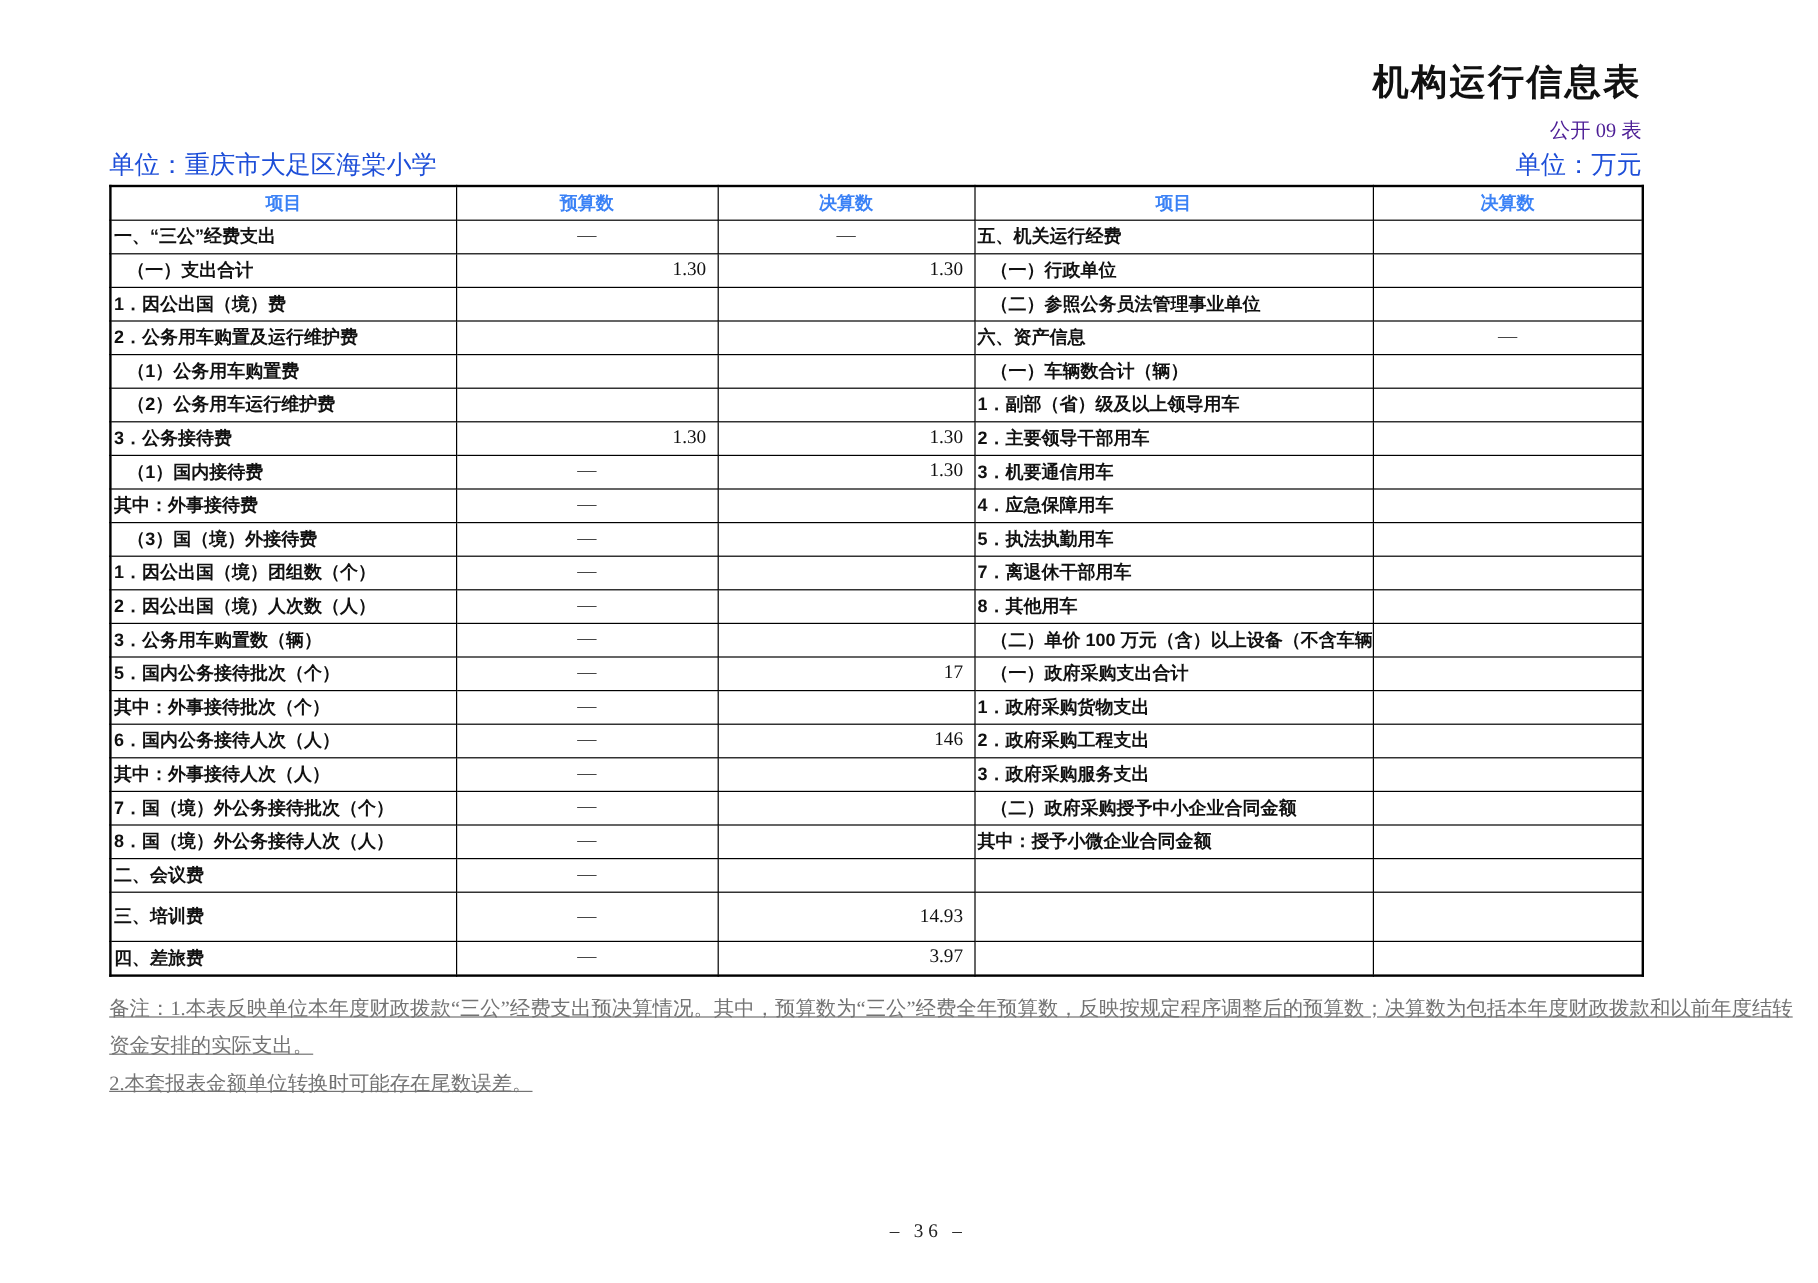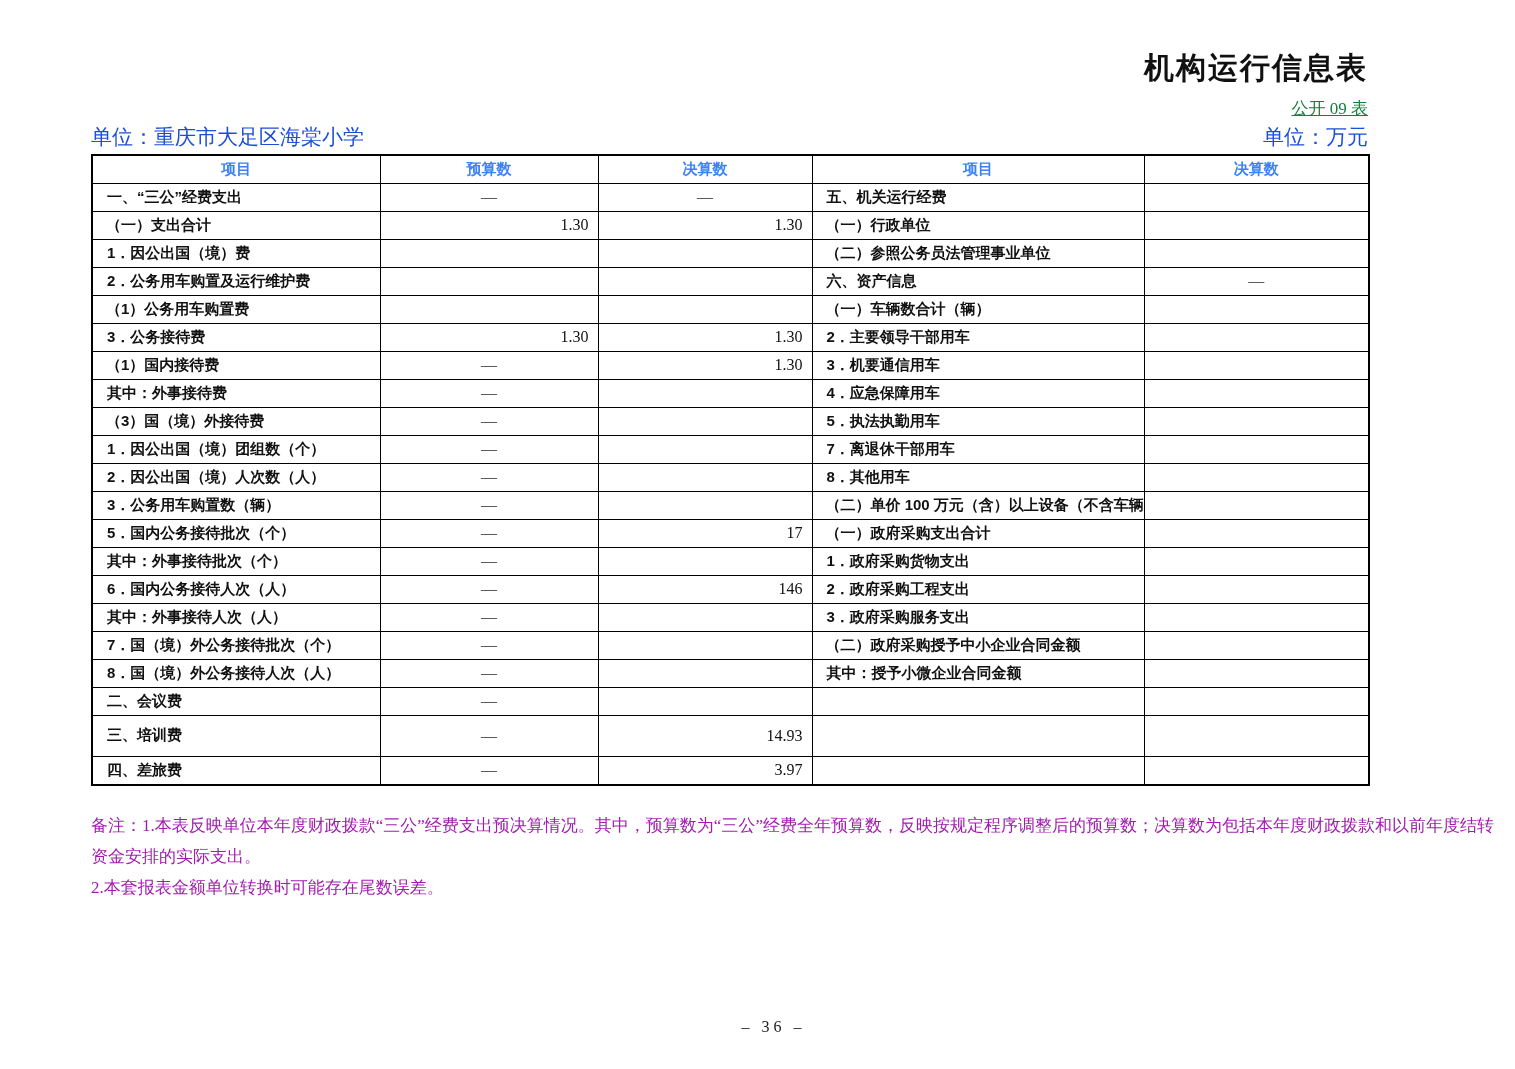--- a/index.html
+++ b/index.html
@@ -21,22 +21,21 @@
     font-family:"Liberation Sans", sans-serif;
     font-weight:700;
     font-size:30px;
     letter-spacing:2px;
     color:#111;
   }
   .doc-code {
     margin-top:8px;
     text-align:right;
     font-size:17px;
-    color:#15803d;
-    text-decoration:underline;
+    color:#4c1d95;
   }
   .unit-row {
     margin-top:3px;
     margin-bottom:3px;
     display:flex;
     justify-content:space-between;
     font-size:21px;
     color:#1d4ed8;
   }
   table.info-table {
@@ -57,37 +56,38 @@
     font-weight:700;
     font-size:15px;
     text-align:center;
     color:#3b82f6;
   }
   td.label {
     font-family:"Liberation Sans", sans-serif;
     font-weight:700;
     font-size:15px;
     text-align:left;
-    padding-left:14px;
+    padding-left:2px;
     color:#111;
   }
   td.label.indent { padding-left:13px; }
   td.value {
     font-family:"Liberation Serif", serif;
     font-size:16px;
     color:#111;
   }
   td.value.num { text-align:right; padding-right:9px; }
   td.value.dash { text-align:center; color:#3d3d3d; }
   tr.tall41 th, tr.tall41 td { height:41px; }
   tr.tall35 th, tr.tall35 td { height:29px; }
   .notes {
-    margin-top:24px;
+    margin-top:11px;
     font-size:17px;
-    color:#a21caf;
+    color:#737373;
+    text-decoration:underline;
   }
   .notes .note-line {
     line-height:31px;
     white-space:nowrap;
   }
   .page-number {
     position:absolute;
     left:16px; top:1018px;
     width:100%;
     text-align:center;
@@ -158,20 +158,27 @@
             <td class="value dash">—</td>
           </tr>
           <tr>
             <td class="label indent">（1）公务用车购置费</td>
             <td class="value num"></td>
             <td class="value num"></td>
             <td class="label indent">（一）车辆数合计（辆）</td>
             <td class="value num"></td>
           </tr>
           <tr>
+            <td class="label indent">（2）公务用车运行维护费</td>
+            <td class="value num"></td>
+            <td class="value num"></td>
+            <td class="label">1．副部（省）级及以上领导用车</td>
+            <td class="value num"></td>
+          </tr>
+          <tr>
             <td class="label">3．公务接待费</td>
             <td class="value num">1.30</td>
             <td class="value num">1.30</td>
             <td class="label">2．主要领导干部用车</td>
             <td class="value num"></td>
           </tr>
           <tr>
             <td class="label indent">（1）国内接待费</td>
             <td class="value dash">—</td>
             <td class="value num">1.30</td>

